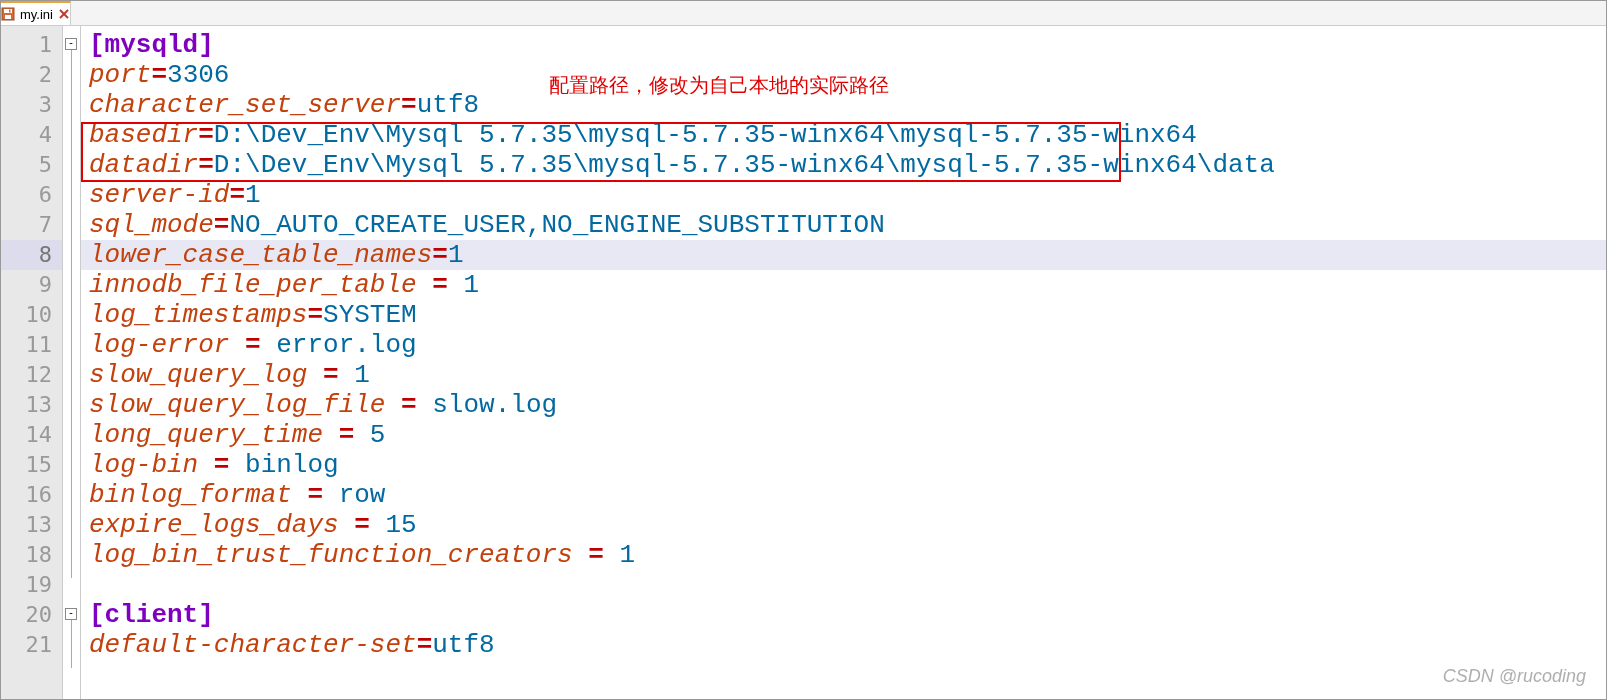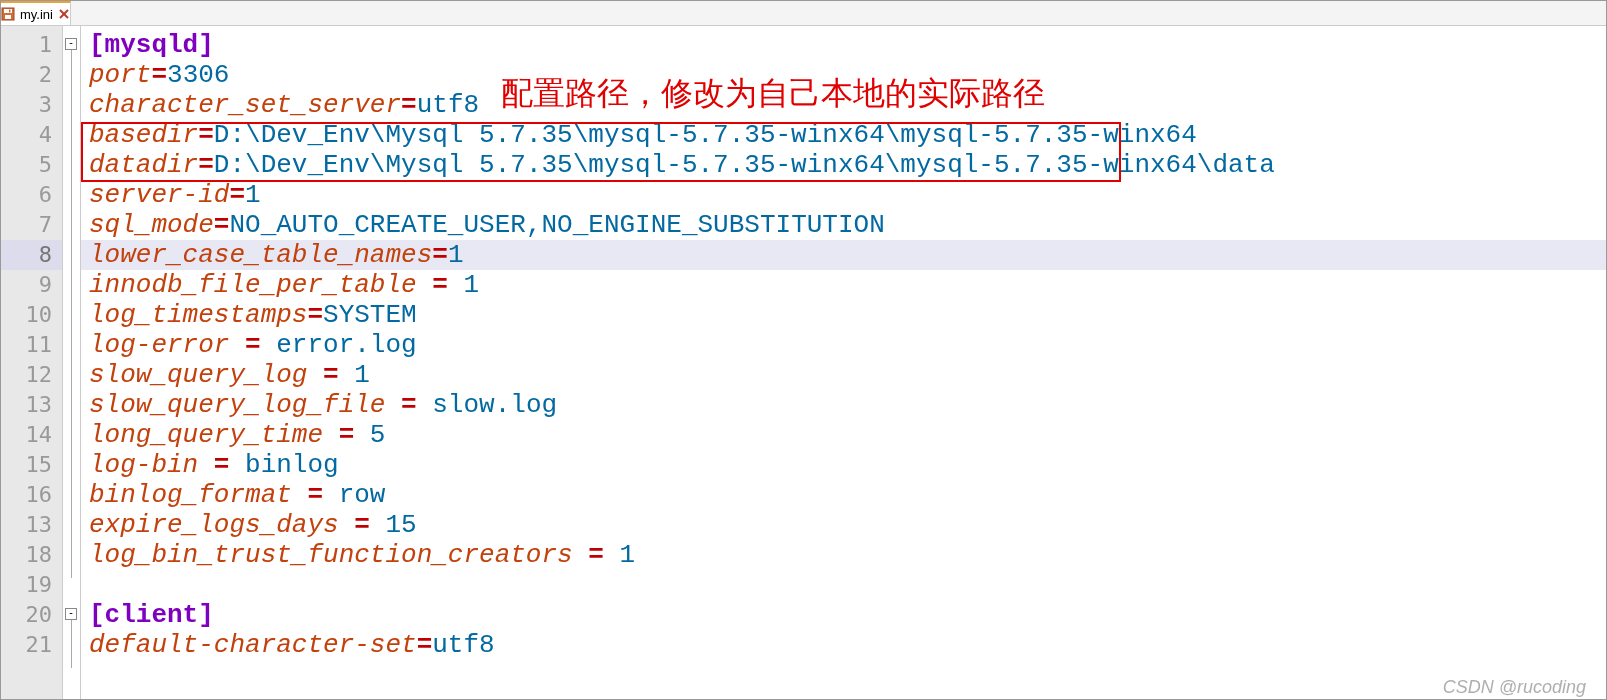--- a/index.html
+++ b/index.html
@@ -104,33 +104,34 @@
   .code .row { height: 30px; padding-left: 8px; position: relative; }
   .code .row.active { background: #e8e8f5; }
   .section { color: #8000c0; font-weight: bold; }
   .key { color: #c2410c; font-style: italic; }
   .eq { color: #c00000; font-weight: bold; }
   .val { color: #0369a1; }
   .annotation {
     position: absolute;
     color: #e00000;
     font-family: "Microsoft YaHei","SimSun", sans-serif;
-    font-size: 32px;
+    font-size: 20px;
     font-style: normal;
     pointer-events: none;
+    margin-left: 48px;
   }
   .redbox {
     position: absolute;
     border: 2px solid #e00000;
     pointer-events: none;
   }
   .watermark {
     position: absolute;
     right: 20px;
-    bottom: 1px;
+    bottom: 12px;
     color: rgba(120,120,120,0.6);
     font-family: "Segoe UI", sans-serif;
     font-size: 18px;
     font-style: italic;
   }
 </style>
 </head>
 <body>
 
 <div class="container">

